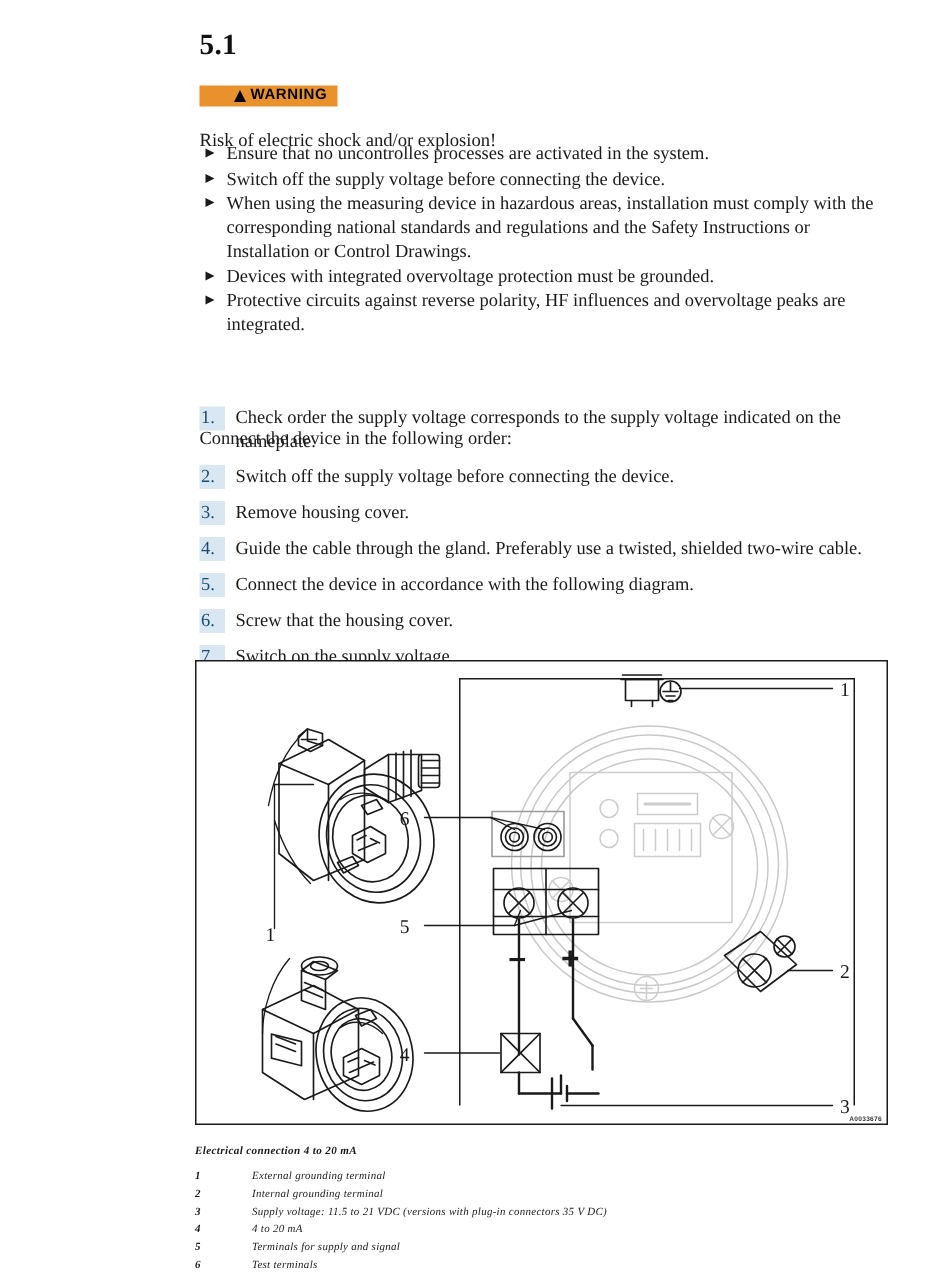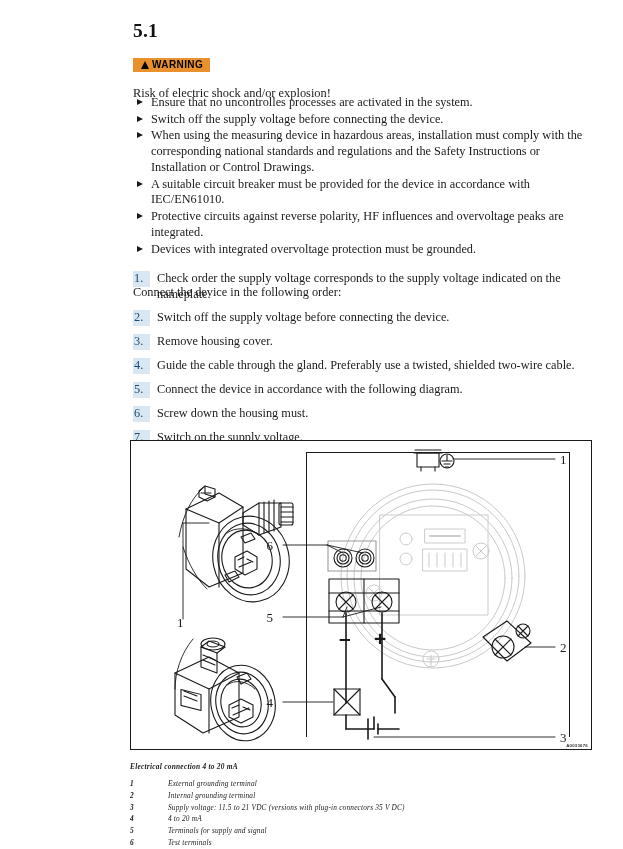--- a/index.html
+++ b/index.html
@@ -52,21 +52,21 @@
   .warn-badge {
     display: inline-flex;
     align-items: center;
     gap: 3px;
     background: #e8912d;
     color: #000;
     font-family: "Liberation Sans", sans-serif;
     font-weight: bold;
     font-size: 10px;
     letter-spacing: 0.4px;
-    padding: 2px 7px 2px 8px;
+    padding: 2px 7px 2px 23px;
     line-height: 1.05;
   }
   .warn-tri {
     display: inline-block;
     width: 0; height: 0;
     border-left: 4.5px solid transparent;
     border-right: 4.5px solid transparent;
     border-bottom: 8px solid #000;
     position: relative;
     top: 0px;
@@ -263,34 +263,28 @@
     <div class="bullet-row">
       <span class="bullet-mark">
           <span class="bullet-tri"></span>
         </span>
       <span class="bullet-text">When using the measuring device in hazardous areas, installation must comply with the corresponding national standards and regulations and the Safety Instructions or Installation or Control Drawings.</span>
     </div>
     <div class="bullet-row">
       <span class="bullet-mark">
           <span class="bullet-tri"></span>
         </span>
-      <span class="bullet-text">A suitable circuit breaker must be provided for the device in accordance with IEC/EN61010.</span>
+      <span class="bullet-text">Devices with integrated overvoltage protection must be grounded.</span>
     </div>
     <div class="bullet-row">
       <span class="bullet-mark">
           <span class="bullet-tri"></span>
         </span>
       <span class="bullet-text">Protective circuits against reverse polarity, HF influences and overvoltage peaks are integrated.</span>
     </div>
-    <div class="bullet-row">
-      <span class="bullet-mark">
-          <span class="bullet-tri"></span>
-        </span>
-      <span class="bullet-text">Devices with integrated overvoltage protection must be grounded.</span>
-    </div>
   </div>
 
   <div class="intro">Connect the device in the following order:</div>
 
   <div class="steps">
     <div class="step-row">
       <span class="step-num">1.</span>
       <span class="step-text">Check order the supply voltage corresponds to the supply voltage indicated on the nameplate.</span>
     </div>
     <div class="step-row">
@@ -304,21 +298,21 @@
     <div class="step-row">
       <span class="step-num">4.</span>
       <span class="step-text">Guide the cable through the gland. Preferably use a twisted, shielded two-wire cable.</span>
     </div>
     <div class="step-row">
       <span class="step-num">5.</span>
       <span class="step-text">Connect the device in accordance with the following diagram.</span>
     </div>
     <div class="step-row">
       <span class="step-num">6.</span>
-      <span class="step-text">Screw down the housing must.</span>
+      <span class="step-text">Screw that the housing cover.</span>
     </div>
     <div class="step-row">
       <span class="step-num">7.</span>
       <span class="step-text">Switch on the supply voltage.</span>
     </div>
   </div>
 
   <div class="figure">
     <div class="figure-inner-box"></div>
 

